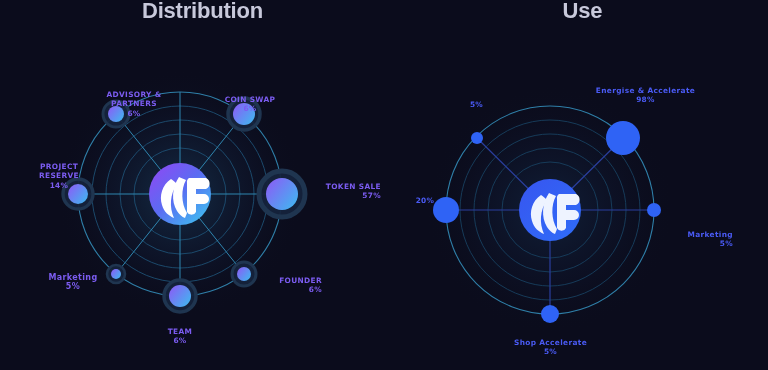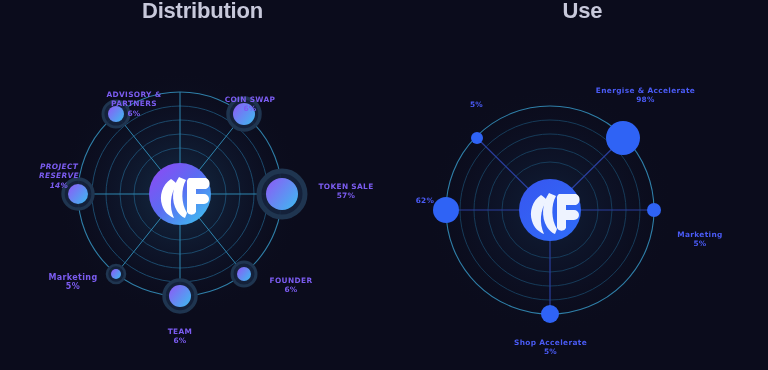--- a/index.html
+++ b/index.html
@@ -40,21 +40,21 @@
     font-weight:bold;
     font-size:7.4px;
     line-height:9.5px;
     letter-spacing:0.35px;
     white-space:pre-line;
   }
   .label .pct { display:block; }
   .lab-left  { color:#7b5cf0; }
   .lab-right { color:#4a5bf5; }
   .ta-c { text-align:center; }
-  .ta-l { text-align:center; }
+  .ta-l { text-align:right; }
 
   .caps { text-transform:uppercase; }
 </style>
 </head>
 <body style="background: rgb(11, 12, 28);">
 
 <div class="stage">
 
   <div class="title" id="title-left">
     <span>Distribution</span>
@@ -182,21 +182,21 @@
     <div class="label lab-left ta-c caps" style="left:133px; top:265px; width:54px;">
       <span>TEAM</span>
       <span class="pct">6%</span>
     </div>
 
     <div class="label lab-left ta-c" style="left:26px; top:211px; width:54px; font-size:8px;">
       <span>Marketing</span>
       <span class="pct">5%</span>
     </div>
 
-    <div class="label lab-left ta-c caps" style="left:0px; top:100px; width:78px;font-style:italic;">
+    <div class="label lab-left ta-c caps" style="left:0px; top:100px; width:78px;">
       <span>PROJECT RESERVE</span>
       <span class="pct">14%</span>
     </div>
   </div>
 
   <div class="panel" id="panel-right">
     <svg class="svg-wrap" width="370" height="310" viewBox="0 0 370 310">
       <defs>
         <radialGradient id="glowR" cx="50%" cy="50%" r="50%">
           <stop offset="0%" stop-color="#215a8c" stop-opacity="0.26"></stop>
@@ -254,21 +254,21 @@
       <span>Marketing</span>
       <span class="pct">5%</span>
     </div>
 
     <div class="label lab-right ta-c" style="left:103px; top:268px; width:105px;">
       <span>Shop Accelerate</span>
       <span class="pct">5%</span>
     </div>
 
     <div class="label lab-right ta-c" style="left:-5px; top:126px; width:70px;">
-      <span class="pct">62%</span>
+      <span class="pct">20%</span>
     </div>
 
     <div class="label lab-right ta-c" style="left:35px; top:30px; width:93px;">
       <span class="pct">5%</span>
     </div>
   </div>
 
 </div>
 
 </body></html>

